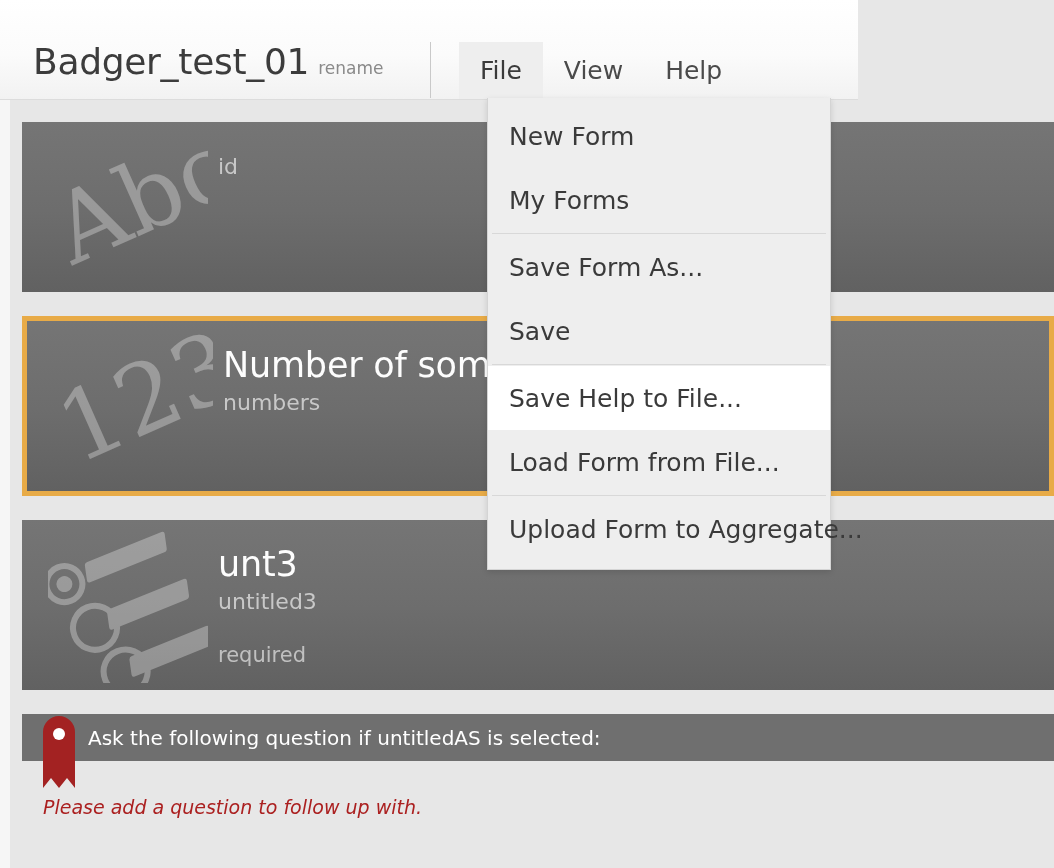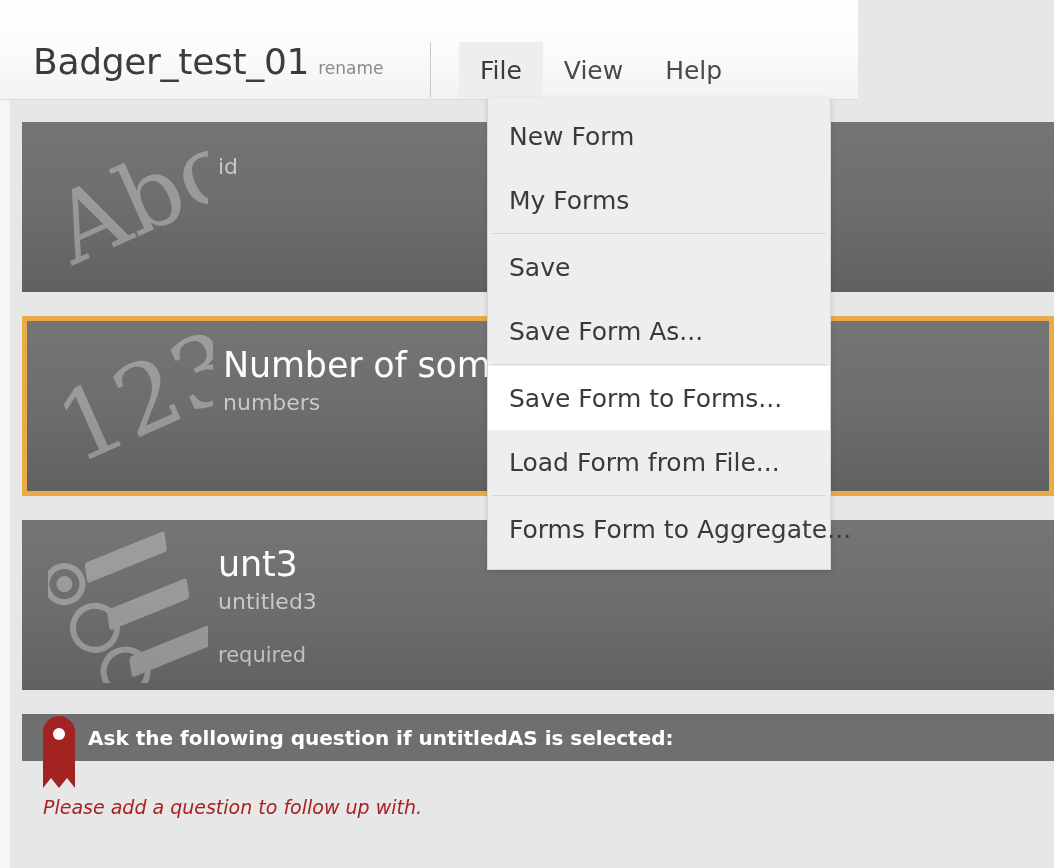--- a/index.html
+++ b/index.html
@@ -198,21 +198,21 @@
     top: 714px;
     width: 1032px;
     height: 47px;
     background: #6f6f6f;
     display: flex;
     align-items: center;
   }
   #skip-text {
     margin-left: 66px;
     font-size: 20px;
-    font-weight: bold;
+    font-weight: normal;
     color: #ffffff;
     line-height: 1;
     white-space: nowrap;
   }
 
   #bookmark {
     position: absolute;
     left: 43px;
     top: 716px;
     width: 32px;
@@ -330,36 +330,36 @@
     <div class="dd-item">
       <span>New Form</span>
     </div>
     <div class="dd-item">
       <span>My Forms</span>
     </div>
 
     <div class="dd-sep"></div>
 
     <div class="dd-item">
+      <span>Save Form As...</span>
+    </div>
+    <div class="dd-item">
       <span>Save</span>
     </div>
-    <div class="dd-item">
-      <span>Save Form As...</span>
-    </div>
 
     <div class="dd-sep"></div>
 
     <div class="dd-item highlight">
-      <span>Save Form to Forms...</span>
+      <span>Save Help to File...</span>
     </div>
     <div class="dd-item">
       <span>Load Form from File...</span>
     </div>
 
     <div class="dd-sep"></div>
 
     <div class="dd-item">
-      <span>Forms Form to Aggregate...</span>
+      <span>Upload Form to Aggregate...</span>
     </div>
 
   </div>
 
 </div>
 
 </body></html>

